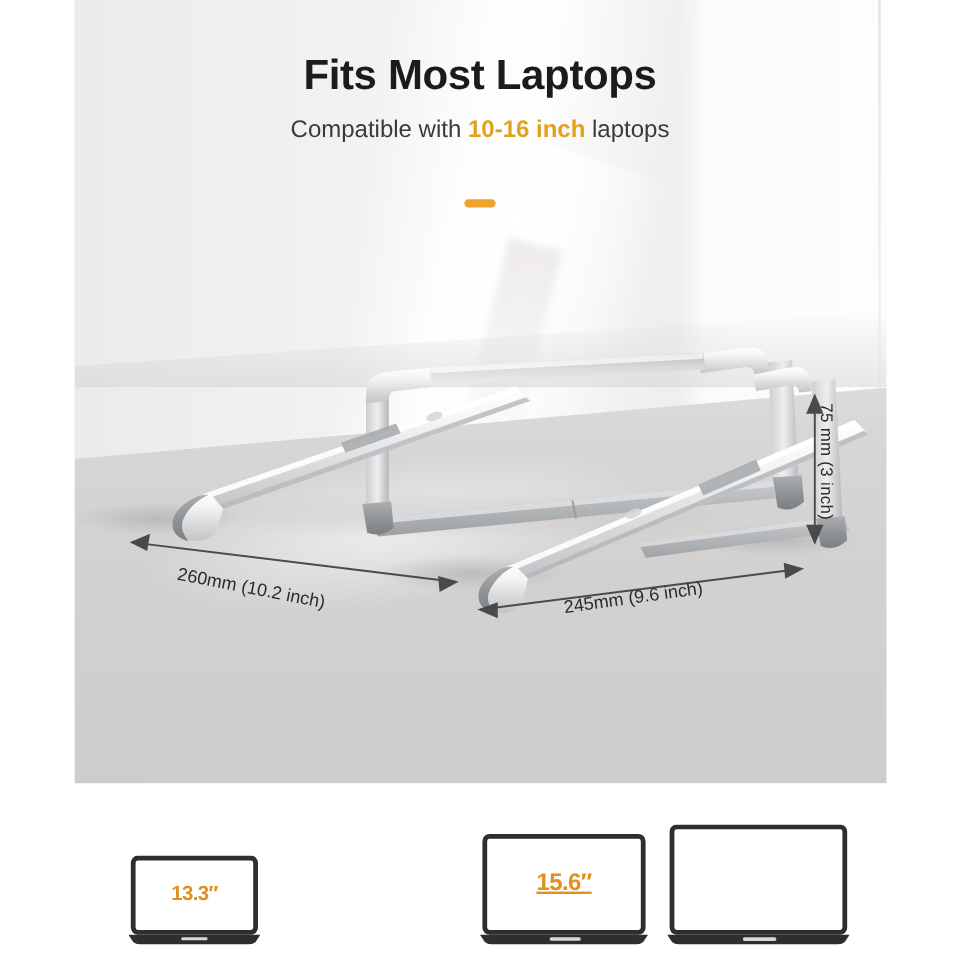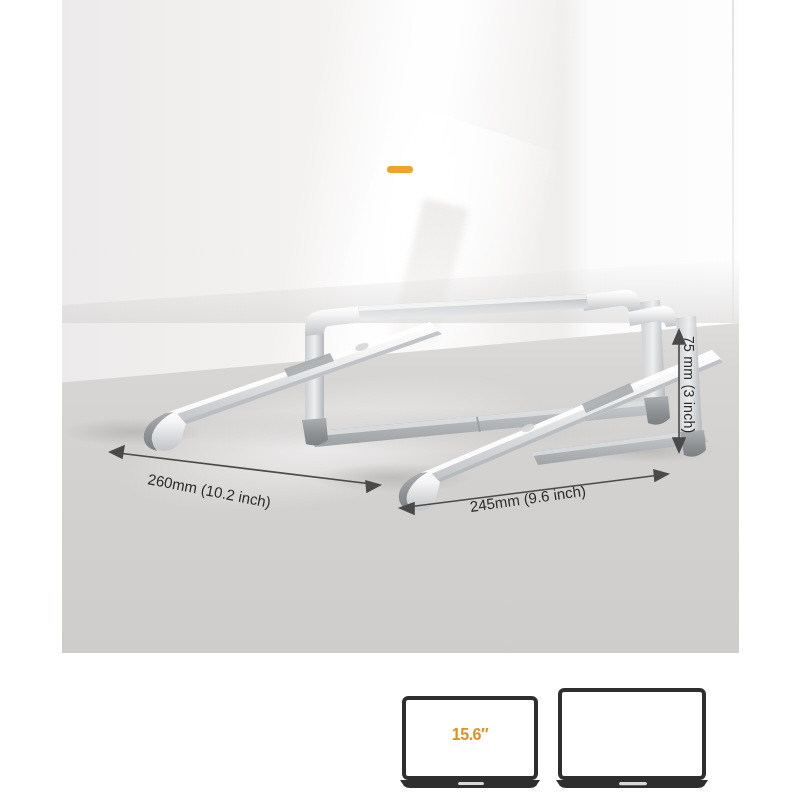--- a/index.html
+++ b/index.html
@@ -320,39 +320,51 @@
         <polygon points="338,508 352,503 352,514"></polygon>
         <polygon points="606,474 592,470 593,481"></polygon>
 
         <line x1="617" y1="330" x2="617" y2="452"></line>
         <polygon points="617,330 611,344 623,344"></polygon>
         <polygon points="617,452 611,438 623,438"></polygon>
       </g>
     </svg>
   </div>
 
-
+  <div class="headline">Fits Most Laptops</div>
+
+  <div class="subhead">
+    <span>Compatible with </span><span class="accent">10-16 inch</span><span> laptops</span>
+  </div>
 
   <div class="divider-dash"></div>
 
   <div class="dim dim-260">260mm (10.2 inch)</div>
   <div class="dim dim-245">245mm (9.6 inch)</div>
   <div class="dim dim-75">75 mm (3 inch)</div>
 
   <div class="laptop-row">
 
+    <div class="laptop" style="left:107px; width:110px;">
+      <svg viewBox="0 0 110 74" width="110" height="74">
+        <rect x="4" y="2" width="102" height="62" rx="4" ry="4" fill="#ffffff" stroke="#2e2e2e" stroke-width="4"></rect>
+        <path d="M 0 66 L 110 66 L 106 72 Q 104 74 100 74 L 10 74 Q 6 74 4 72 Z" fill="#2e2e2e"></path>
+        <rect x="44" y="68" width="22" height="2.6" rx="1.3" fill="#d9d9d9"></rect>
+      </svg>
+      <div class="size-label" style="top:22px; font-size:17px;">13.3″</div>
+    </div>
 
 
     <div class="laptop" style="left:400px; width:140px;">
       <svg viewBox="0 0 140 92" width="140" height="92">
         <rect x="4" y="2" width="132" height="80" rx="4" ry="4" fill="#ffffff" stroke="#2e2e2e" stroke-width="4"></rect>
         <path d="M 0 84 L 140 84 L 136 90 Q 134 92 130 92 L 10 92 Q 6 92 4 90 Z" fill="#2e2e2e"></path>
         <rect x="58" y="86" width="26" height="3" rx="1.5" fill="#d9d9d9"></rect>
       </svg>
-      <div class="size-label" style="top:30px; font-size:16px;">15.6″</div>
+      <div class="size-label" style="top:30px; font-size:20px;text-decoration:underline;">15.6″</div>
     </div>
 
     <div class="laptop" style="left:556px; width:152px;">
       <svg viewBox="0 0 152 100" width="152" height="100">
         <rect x="4" y="2" width="144" height="88" rx="4" ry="4" fill="#ffffff" stroke="#2e2e2e" stroke-width="4"></rect>
         <path d="M 0 92 L 152 92 L 148 98 Q 146 100 142 100 L 10 100 Q 6 100 4 98 Z" fill="#2e2e2e"></path>
         <rect x="63" y="94" width="28" height="3.2" rx="1.6" fill="#d9d9d9"></rect>
       </svg>
     </div>
 

